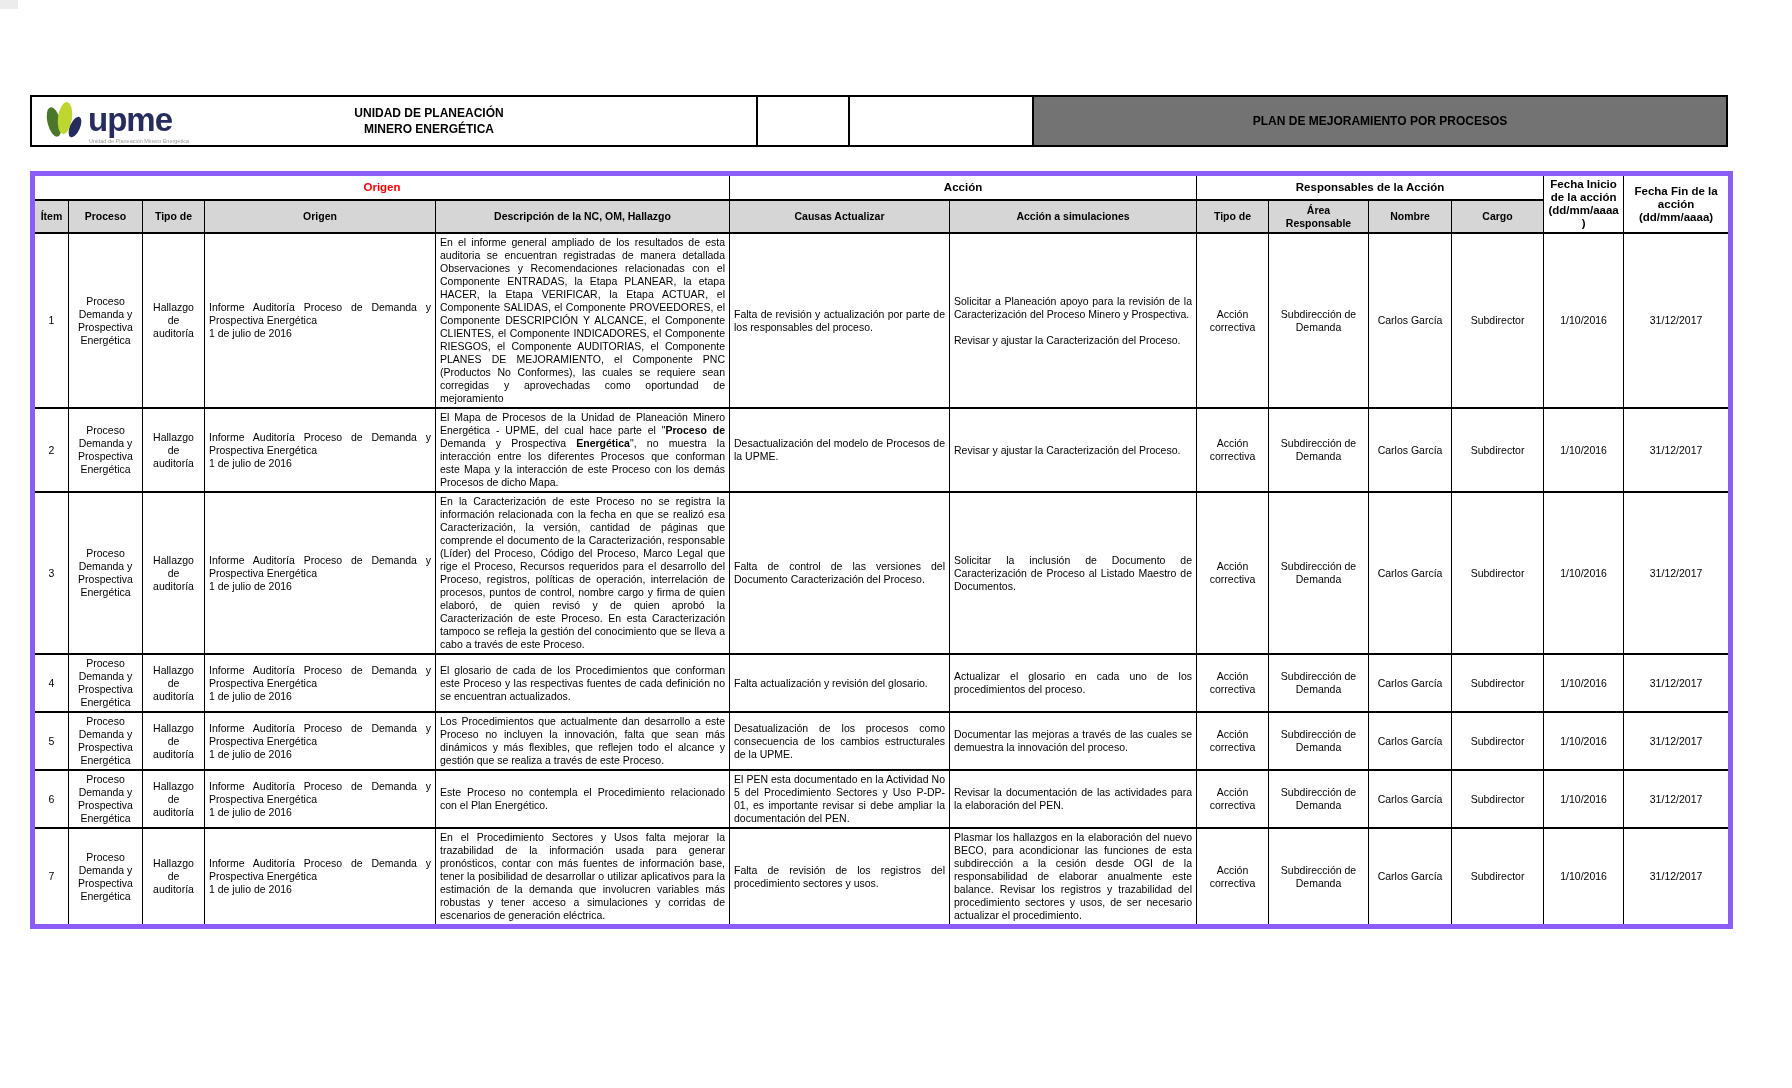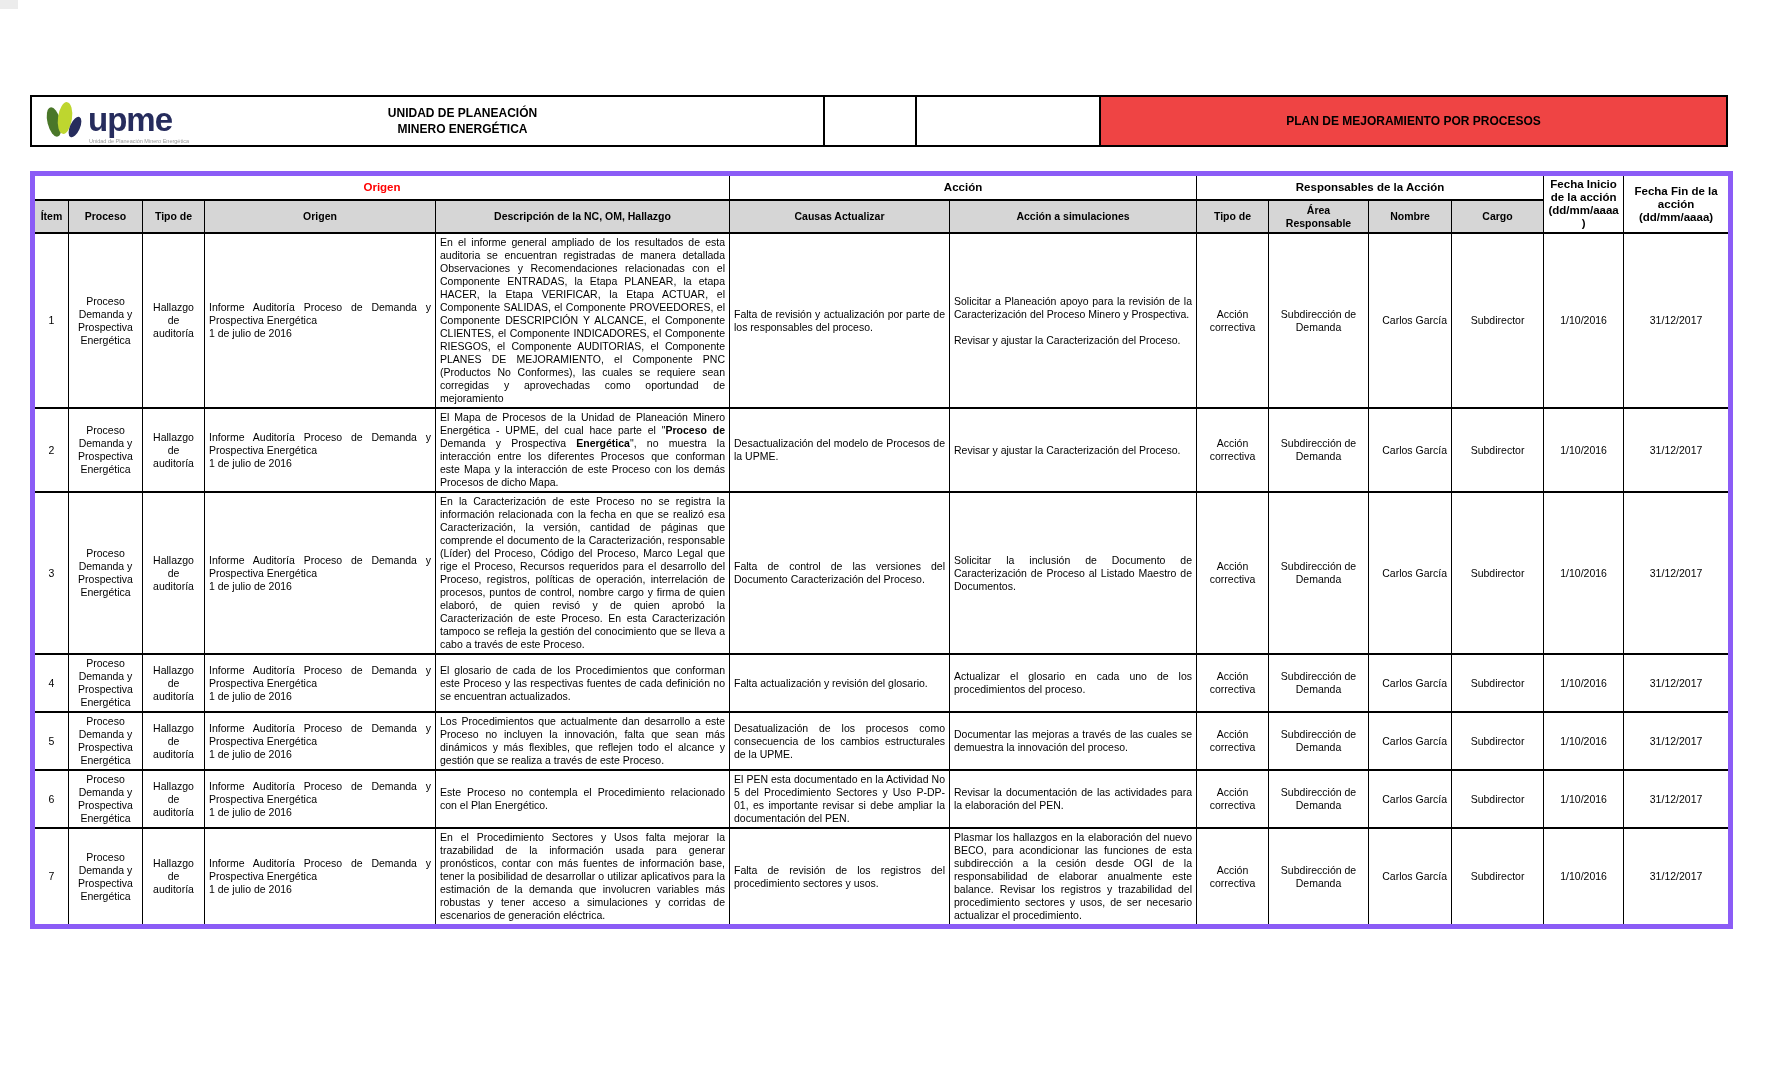--- a/index.html
+++ b/index.html
@@ -7,48 +7,48 @@
     width:1792px;height:1088px;overflow:hidden;position:relative;
     background:#ffffff;color:#000;
     font-family:"Liberation Sans", sans-serif;
   }
   .corner-artifact{position:absolute;left:0;top:0;width:18px;height:9px;background:#ececec;}
   .content{position:absolute;left:30px;top:95px;width:1698px;}
 
   
   .header-band{display:flex;height:52px;border:2px solid #000;box-sizing:border-box;}
   .hb-cell{box-sizing:border-box;height:100%;}
-  .hb-logo{width:793px;border-right:2px solid #000;position:relative;display:flex;align-items:center;}
+  .hb-logo{width:726px;border-right:2px solid #000;position:relative;display:flex;align-items:center;}
   .hb-logo svg{position:absolute;left:10px;top:3px;}
   .entity-title{
     flex:1;text-align:center;font-weight:bold;font-size:12px;line-height:1.35;
     white-space:pre-line;padding-left:70px;
   }
   .hb-empty1{width:92px;border-right:2px solid #000;}
   .hb-empty2{width:184px;border-right:2px solid #000;}
-  .hb-gray{flex:1;background:#ef4444;display:flex;align-items:center;justify-content:center;
+  .hb-gray{flex:1;background:#737373;display:flex;align-items:center;justify-content:center;
     font-weight:bold;font-size:12px;}
 
   
   table.plan{
     margin-top:24px;border-collapse:collapse;table-layout:fixed;width:1698px;
     border:5px solid #8b5cf6;
   }
   table.plan th, table.plan td{
     border:1px solid #000;border-top:2px solid #000;border-bottom:2px solid #000;
     vertical-align:middle;padding:2px 4px;box-sizing:border-box;
     font-size:10.5px;line-height:13px;word-wrap:break-word;
   }
   tr.group-row th{background:#ffffff;font-weight:bold;font-size:11.5px;height:26px;}
   th.g-origen{color:#ff0000;}
   tr.sub-row th{background:#d6d6d6;font-weight:bold;height:22px;}
   th.fecha-col{background:#d6d6d6;font-weight:bold;white-space:pre-line;text-align:center;}
 
   td.c-center{text-align:center;}
-  td.c-left{text-align:right;margin-top:12px;}
+  td.c-left{text-align:center;margin-top:12px;}
   td.c-justify{text-align:justify;text-justify:inter-word;}
   td.pre{white-space:pre-line;}
 </style>
 </head>
 <body>
 
 <div class="corner-artifact"></div>
 
 <div class="content">
 

